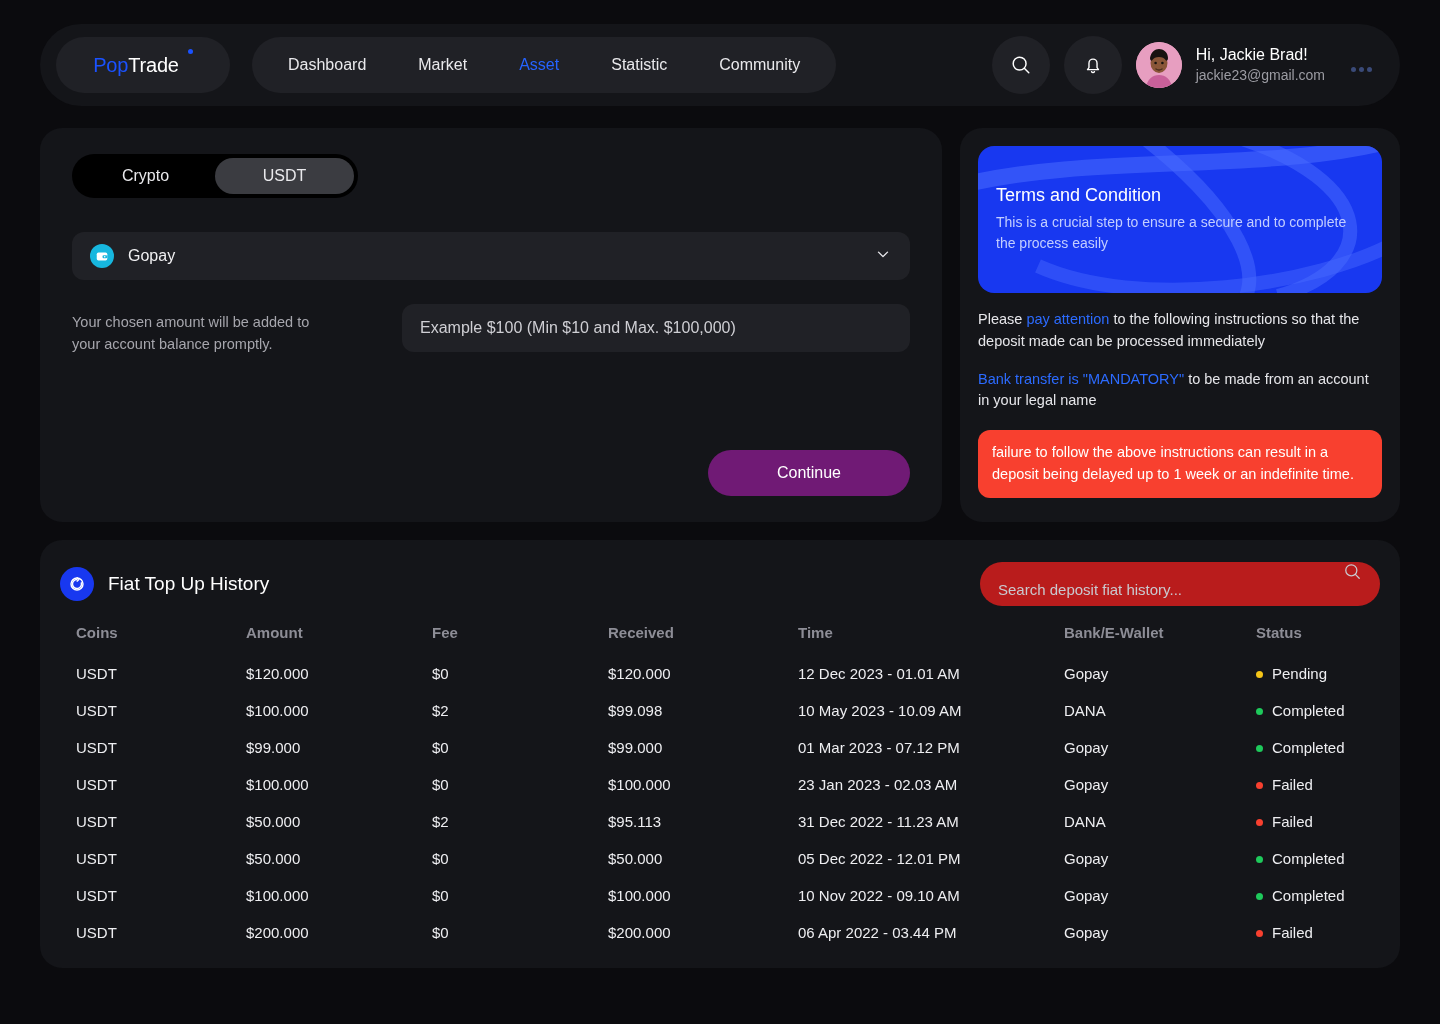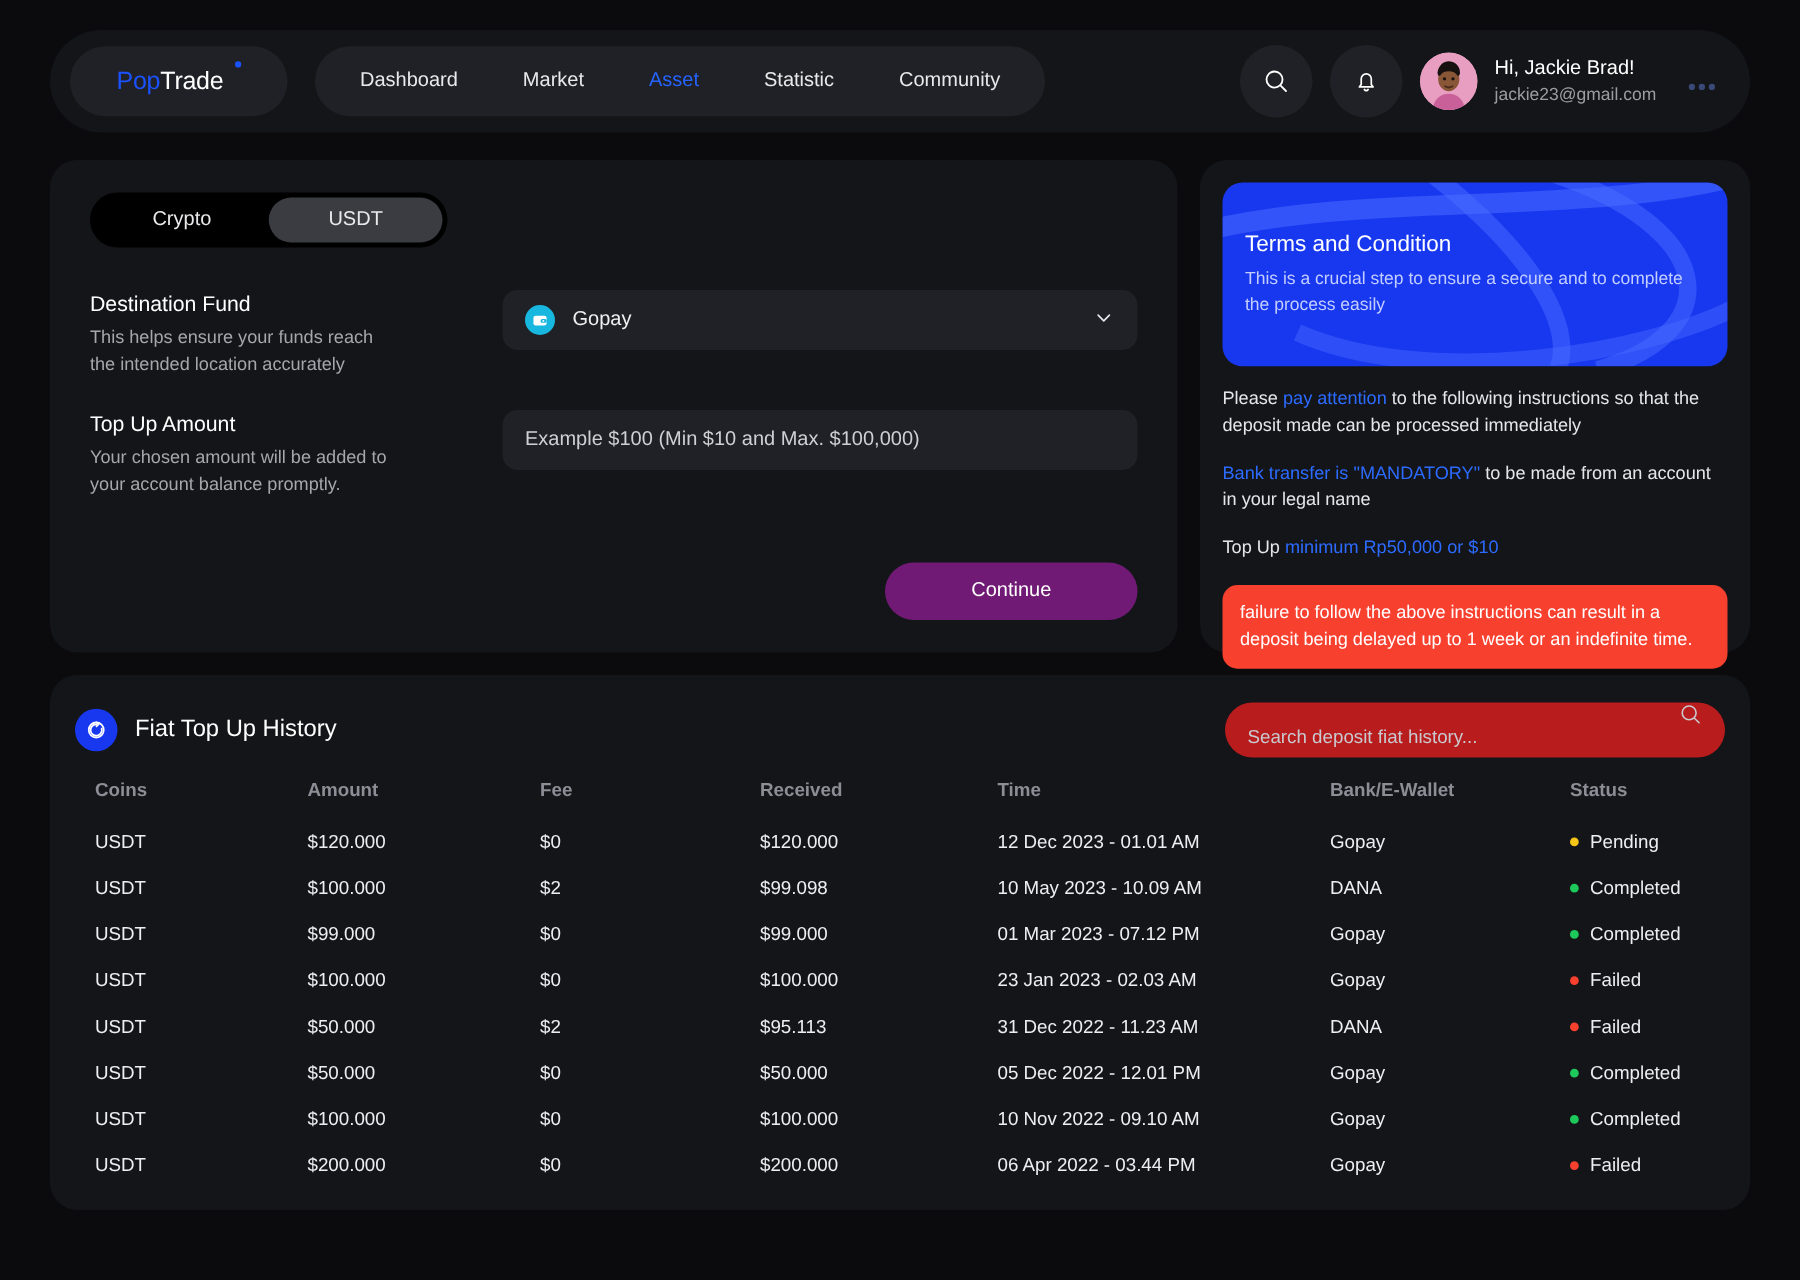--- a/index.html
+++ b/index.html
@@ -333,24 +333,20 @@
 
   <div class="main-row">
 
     <div class="left-card">
       <div class="toggle">
         <div class="toggle-opt">Crypto</div>
         <div class="toggle-opt active">USDT</div>
       </div>
 
       <div class="field-row">
-        <div class="field-label">
-          <div class="field-title">Destination Fund</div>
-          <div class="field-sub">This helps ensure your funds reach the intended location accurately</div>
-        </div>
         <div class="field-control">
           <div class="select-box">
             <span class="wallet-badge">
               <svg width="14" height="14" viewBox="0 0 16 16" fill="none">
                 <rect x="2" y="4" width="12" height="9" rx="2" fill="#ffffff"></rect>
                 <rect x="8.6" y="7" width="5.4" height="3.6" rx="1.4" fill="#17b7df"></rect>
                 <circle cx="11.1" cy="8.8" r="0.9" fill="#ffffff"></circle>
               </svg>
             </span>
             <span class="select-label">Gopay</span>
@@ -358,21 +354,20 @@
               <svg width="18" height="18" viewBox="0 0 24 24" fill="none">
                 <path d="M6 9.5l6 6 6-6" stroke="#e8e8ec" stroke-width="1.8" stroke-linecap="round" stroke-linejoin="round"></path>
               </svg>
             </span>
           </div>
         </div>
       </div>
 
       <div class="field-row" style="margin-top:24px;">
         <div class="field-label">
-          <div class="field-title">Top Up Amount</div>
           <div class="field-sub">Your chosen amount will be added to your account balance promptly.</div>
         </div>
         <div class="field-control">
           <div class="input-box" style="margin-top:0;">
             <input type="text" placeholder="Example $100 (Min $10 and Max. $100,000)" style="">
           </div>
         </div>
       </div>
 
       <button class="continue-btn">Continue</button>
@@ -391,23 +386,20 @@
       </div>
 
       <div class="instr">
         <span>Please </span><span class="lk">pay attention</span><span> to the following instructions so that the deposit made can be processed immediately</span>
       </div>
 
       <div class="instr">
         <span class="lk">Bank transfer is "MANDATORY"</span><span> to be made from an account in your legal name</span>
       </div>
 
-      <div class="instr">
-        <span>Top Up </span><span class="lk">minimum Rp50,000 or $10</span>
-      </div>
 
       <div class="warn">failure to follow the above instructions can result in a deposit being delayed up to 1 week or an indefinite time.</div>
     </div>
   </div>
 
   <div class="history">
     <div class="hist-head">
       <span class="hist-icon">
         <svg width="20" height="20" viewBox="0 0 24 24" fill="none">
           <circle cx="12" cy="12" r="7.2" stroke="#ffffff" stroke-width="1.7"></circle>

